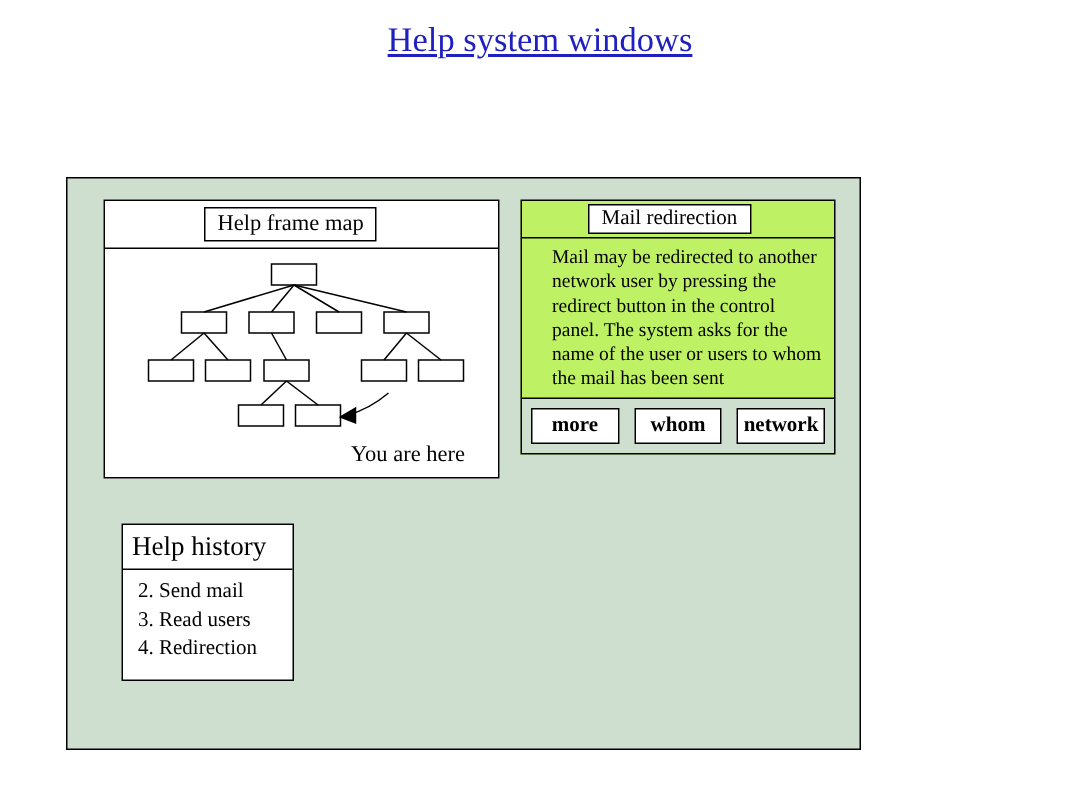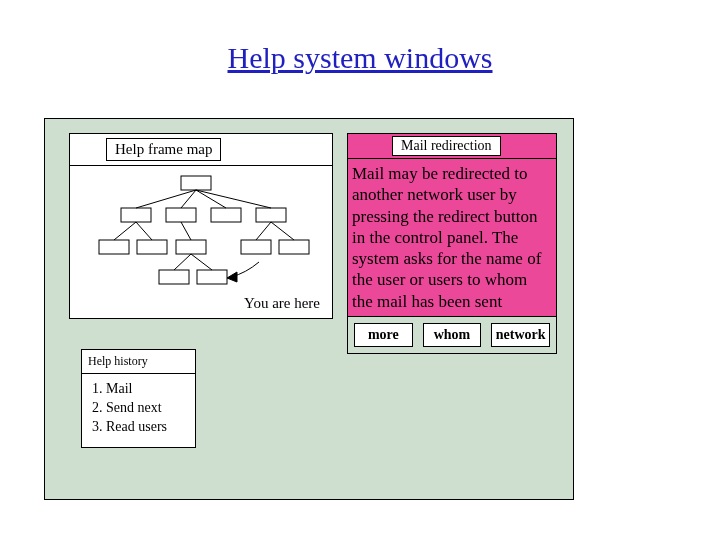--- a/index.html
+++ b/index.html
@@ -5,26 +5,25 @@
   * { box-sizing: border-box; margin: 0; padding: 0; }
   body {
     width: 720px;
     height: 540px;
     background: #fff;
     font-family: "Times New Roman", Times, serif;
     position: relative;
   }
   .page-title {
     text-align: center;
-    font-size: 30px;
+    font-size: 23px;
     color: #2020c0;
     text-decoration: underline;
     padding-top: 14px;
     font-weight: normal;
-    margin-top: 27px;
   }
   .main-panel {
     position: absolute;
     left: 44px;
     top: 118px;
     width: 530px;
     height: 382px;
     background: #cedecf;
     border: 1px solid #000;
   }
@@ -34,67 +33,67 @@
     position: absolute;
     left: 24px;
     top: 14px;
     width: 264px;
     height: 186px;
     background: #fff;
     border: 1px solid #000;
   }
   .frame-map-title {
     display: inline-block;
-    margin: 4px 0 0 36px;
+    margin: 4px 0 0 66px;
     padding: 2px 8px;
     font-size: 15px;
     border: 1px solid #000;
     background: #fff;
   }
   .frame-map-divider {
     border: none;
     border-top: 1px solid #000;
     margin-top: 4px;
   }
   .tree-svg {
     display: block;
     margin: 4px auto 0 auto;
   }
   .you-are-here {
     position: absolute;
-    right: 12px;
+    right: 22px;
     bottom: 6px;
     font-size: 15px;
   }
 
   
   .mail-window {
     position: absolute;
     left: 302px;
     top: 14px;
     width: 210px;
-    background: #ec4899;
+    background: #bef264;
     border: 1px solid #000;
   }
   .mail-title {
     display: inline-block;
     margin: 2px 0 0 44px;
     padding: 1px 8px;
     font-size: 14px;
     border: 1px solid #000;
     background: #fff;
   }
   .mail-divider1 {
     border: none;
     border-top: 1px solid #000;
     margin-top: 2px;
   }
   .mail-body {
-    padding: 4px 8px 4px 4px;
-    font-size: 17px;
+    padding: 4px 8px 4px 20px;
+    font-size: 13px;
     line-height: 1.25;
   }
   .mail-divider2 {
     border: none;
     border-top: 1px solid #000;
   }
   .mail-buttons {
     background: #cedecf;
     padding: 6px 6px;
     display: flex;
@@ -116,21 +115,21 @@
   .history-window {
     position: absolute;
     left: 36px;
     top: 230px;
     width: 115px;
     background: #fff;
     border: 1px solid #000;
   }
   .history-title {
     padding: 4px 6px;
-    font-size: 12px;
+    font-size: 18px;
   }
   .history-divider {
     border: none;
     border-top: 1px solid #000;
   }
   .history-list {
     padding: 6px 6px 10px 10px;
     font-size: 14px;
     line-height: 1.35;
   }
@@ -203,27 +202,27 @@
       <button>whom</button>
       <button>network</button>
     </div>
   </div>
 
   <div class="history-window">
     <div class="history-title">Help history</div>
     <hr class="history-divider">
     <div class="history-list">
       <div class="history-item">
-        <span>1.</span>
-        <span>Mail</span>
-      </div>
-      <div class="history-item">
         <span>2.</span>
-        <span>Send next</span>
+        <span>Send mail</span>
       </div>
       <div class="history-item">
         <span>3.</span>
         <span>Read users</span>
       </div>
+      <div class="history-item">
+        <span>4.</span>
+        <span>Redirection</span>
+      </div>
     </div>
   </div>
 
 </div>
 
 </body></html>

